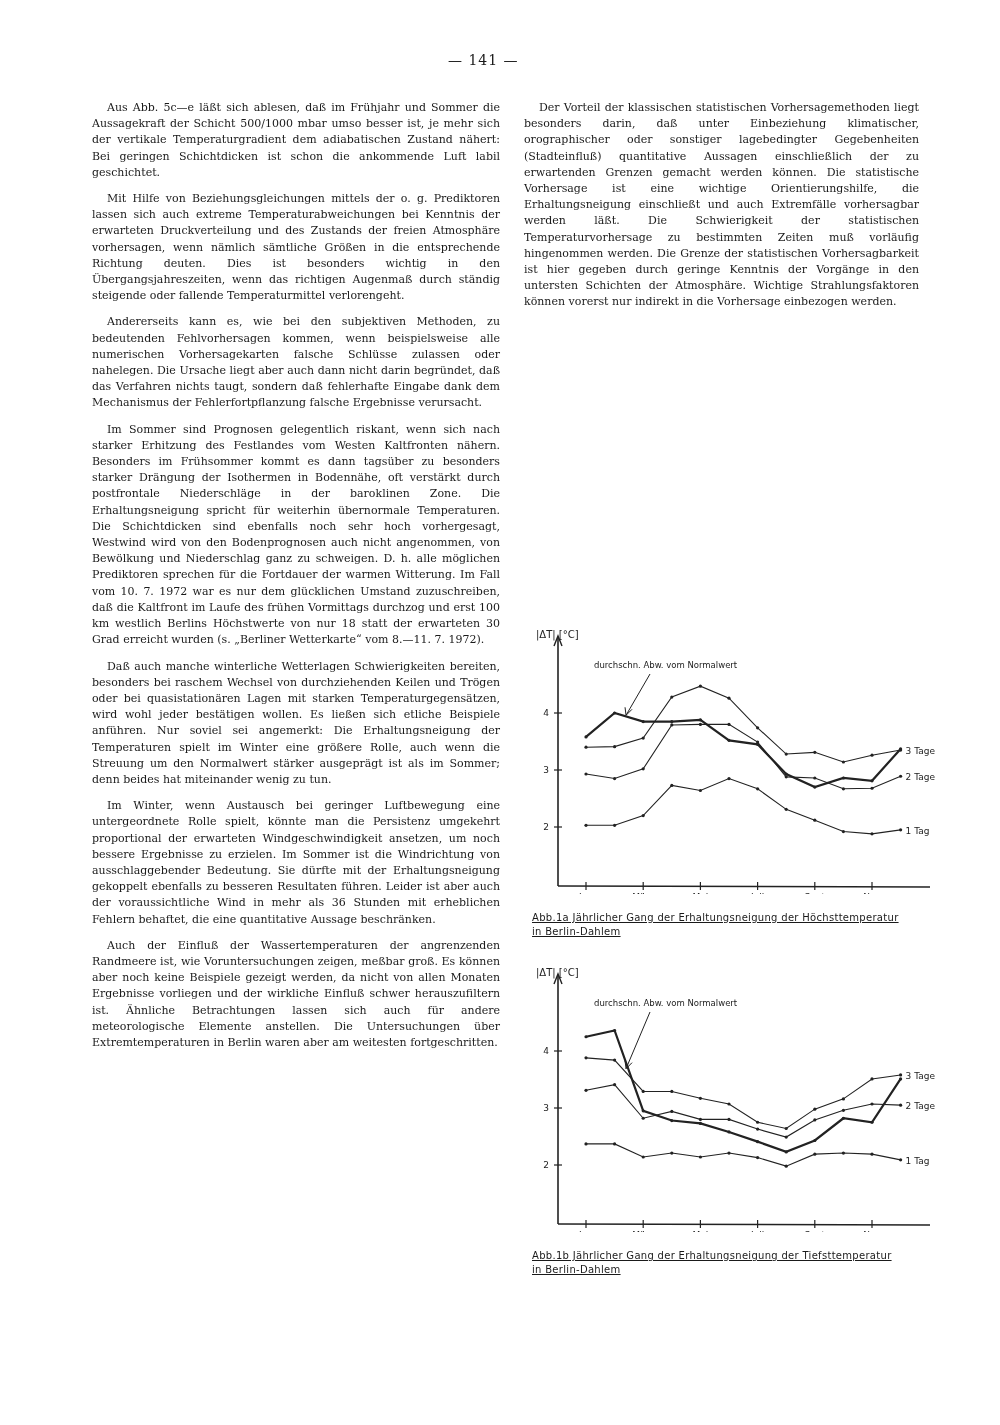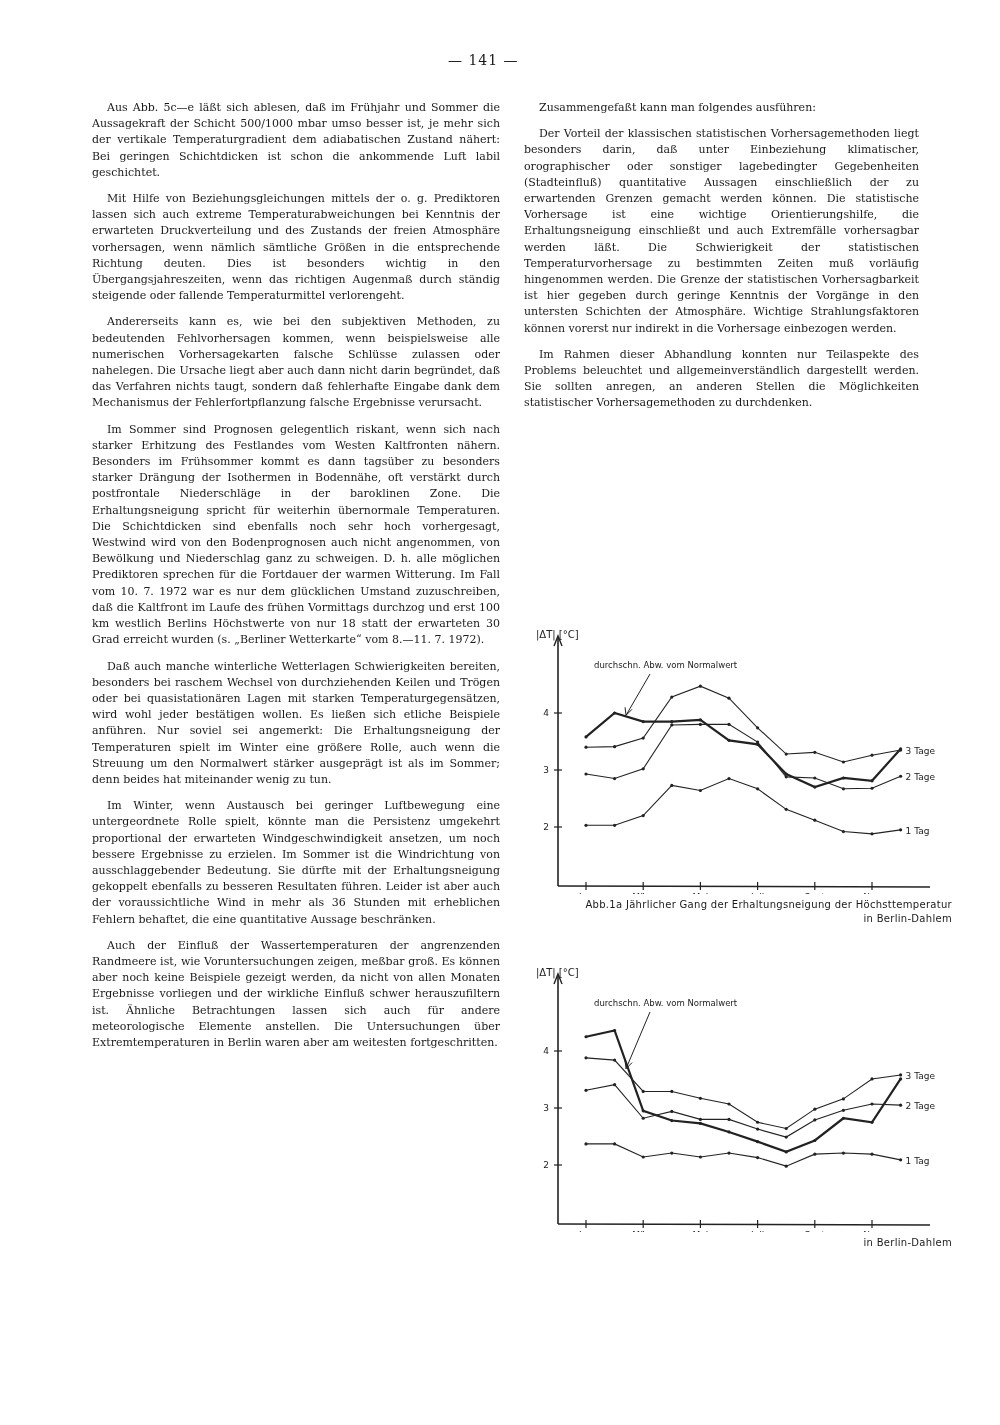--- a/index.html
+++ b/index.html
@@ -7,42 +7,40 @@
   .page-number { position: absolute; top: 52px; left: 448px; font-family: "DejaVu Serif", serif; font-size: 14px; letter-spacing: 1px; }
   .col { position: absolute; font-family: "DejaVu Serif", serif; font-size: 11px; line-height: 16.2px; text-align: justify; hyphens: manual; }
   .col-left { left: 92px; top: 100px; width: 408px; }
   .col-right { left: 524px; top: 100px; width: 395px; }
   .col p { margin: 0 0 10px 0; text-indent: 15px; }
   .col p.lead { text-align: left; }
   .figure { position: absolute; left: 532px; width: 420px; }
   .fig-a { top: 624px; }
   .fig-b { top: 962px; }
   .figure svg { display: block; }
-  .caption { font-family: "DejaVu Sans", sans-serif; font-size: 10px; text-align: right; line-height: 14px; letter-spacing: 0.3px; margin-top: 4px; }
+  .caption { font-family: "DejaVu Sans", sans-serif; font-size: 10px; text-align: left; line-height: 14px; letter-spacing: 0.3px; margin-top: 17px; text-decoration: underline; }
   .chart-text { font-family: "DejaVu Sans", sans-serif; }
 </style>
 </head>
 <body>
 
 <div class="page-number">— 141 —</div>
 
 <div class="col col-left">
   <p>Aus Abb. 5c—e läßt sich ablesen, daß im Frühjahr und Sommer die Aussagekraft der Schicht 500/1000 mbar umso besser ist, je mehr sich der vertikale Temperaturgradient dem adiabatischen Zustand nähert: Bei geringen Schichtdicken ist schon die ankommende Luft labil geschichtet.</p>
   <p>Mit Hilfe von Beziehungsgleichungen mittels der o. g. Prediktoren lassen sich auch extreme Temperaturabweichungen bei Kenntnis der erwarteten Druckverteilung und des Zustands der freien Atmosphäre vorhersagen, wenn nämlich sämtliche Größen in die entsprechende Richtung deuten. Dies ist besonders wichtig in den Übergangsjahreszeiten, wenn das richtigen Augenmaß durch ständig steigende oder fallende Temperaturmittel verlorengeht.</p>
   <p>Andererseits kann es, wie bei den subjektiven Methoden, zu bedeutenden Fehlvorhersagen kommen, wenn beispielsweise alle numerischen Vorhersagekarten falsche Schlüsse zulassen oder nahelegen. Die Ursache liegt aber auch dann nicht darin begründet, daß das Verfahren nichts taugt, sondern daß fehlerhafte Eingabe dank dem Mechanismus der Fehlerfortpflanzung falsche Ergebnisse verursacht.</p>
   <p>Im Sommer sind Prognosen gelegentlich riskant, wenn sich nach starker Erhitzung des Festlandes vom Westen Kaltfronten nähern. Besonders im Frühsommer kommt es dann tagsüber zu besonders starker Drängung der Isothermen in Bodennähe, oft verstärkt durch postfrontale Niederschläge in der baroklinen Zone. Die Erhaltungsneigung spricht für weiterhin übernormale Temperaturen. Die Schichtdicken sind ebenfalls noch sehr hoch vorhergesagt, Westwind wird von den Bodenprognosen auch nicht angenommen, von Bewölkung und Niederschlag ganz zu schweigen. D. h. alle möglichen Prediktoren sprechen für die Fortdauer der warmen Witterung. Im Fall vom 10. 7. 1972 war es nur dem glücklichen Umstand zuzuschreiben, daß die Kaltfront im Laufe des frühen Vormittags durchzog und erst 100 km westlich Berlins Höchstwerte von nur 18 statt der erwarteten 30 Grad erreicht wurden (s. „Berliner Wetterkarte“ vom 8.—11. 7. 1972).</p>
   <p>Daß auch manche winterliche Wetterlagen Schwierigkeiten bereiten, besonders bei raschem Wechsel von durchziehenden Keilen und Trögen oder bei quasistationären Lagen mit starken Temperaturgegensätzen, wird wohl jeder bestätigen wollen. Es ließen sich etliche Beispiele anführen. Nur soviel sei angemerkt: Die Erhaltungsneigung der Temperaturen spielt im Winter eine größere Rolle, auch wenn die Streuung um den Normalwert stärker ausgeprägt ist als im Sommer; denn beides hat miteinander wenig zu tun.</p>
   <p>Im Winter, wenn Austausch bei geringer Luftbewegung eine untergeordnete Rolle spielt, könnte man die Persistenz umgekehrt proportional der erwarteten Windgeschwindigkeit ansetzen, um noch bessere Ergebnisse zu erzielen. Im Sommer ist die Windrichtung von ausschlaggebender Bedeutung. Sie dürfte mit der Erhaltungsneigung gekoppelt ebenfalls zu besseren Resultaten führen. Leider ist aber auch der voraussichtliche Wind in mehr als 36 Stunden mit erheblichen Fehlern behaftet, die eine quantitative Aussage beschränken.</p>
   <p>Auch der Einfluß der Wassertemperaturen der angrenzenden Randmeere ist, wie Voruntersuchungen zeigen, meßbar groß. Es können aber noch keine Beispiele gezeigt werden, da nicht von allen Monaten Ergebnisse vorliegen und der wirkliche Einfluß schwer herauszufiltern ist. Ähnliche Betrachtungen lassen sich auch für andere meteorologische Elemente anstellen. Die Untersuchungen über Extremtemperaturen in Berlin waren aber am weitesten fortgeschritten.</p>
 </div>
 
 <div class="col col-right">
-  <p class="lead">Zusammengefaßt kann man folgendes ausführen:</p>
   <p>Der Vorteil der klassischen statistischen Vorhersagemethoden liegt besonders darin, daß unter Einbeziehung klimatischer, orographischer oder sonstiger lagebedingter Gegebenheiten (Stadteinfluß) quantitative Aussagen einschließlich der zu erwartenden Grenzen gemacht werden können. Die statistische Vorhersage ist eine wichtige Orientierungshilfe, die Erhaltungsneigung einschließt und auch Extremfälle vorhersagbar werden läßt. Die Schwierigkeit der statistischen Temperaturvorhersage zu bestimmten Zeiten muß vorläufig hingenommen werden. Die Grenze der statistischen Vorhersagbarkeit ist hier gegeben durch geringe Kenntnis der Vorgänge in den untersten Schichten der Atmosphäre. Wichtige Strahlungsfaktoren können vorerst nur indirekt in die Vorhersage einbezogen werden.</p>
-  <p>Im Rahmen dieser Abhandlung konnten nur Teilaspekte des Problems beleuchtet und allgemeinverständlich dargestellt werden. Sie sollten anregen, an anderen Stellen die Möglichkeiten statistischer Vorhersagemethoden zu durchdenken.</p>
 </div>
 
 <div class="figure fig-a">
   <svg class="chart" width="420" height="270" viewBox="0 0 420 270">
       <line x1="26" y1="14" x2="26" y2="262" stroke="#222" stroke-width="1.6"></line>
       <line x1="26" y1="262" x2="398" y2="263" stroke="#222" stroke-width="1.6"></line>
       <path d="M22,22 L26,12 L30,22" fill="none" stroke="#222" stroke-width="1.4"></path>
       <text x="4" y="14" font-size="10" class="chart-text" fill="#222">|ΔT| [°C]</text>
       <line x1="22" y1="203" x2="30" y2="203" stroke="#222" stroke-width="1.2"></line>
       <text x="14" y="206" font-size="9" class="chart-text" fill="#222" text-anchor="middle">2</text>
@@ -204,15 +202,16 @@
       <circle cx="282.8" cy="192.17000000000002" r="1.6" fill="#222"></circle>
       <circle cx="311.40000000000003" cy="191.03" r="1.6" fill="#222"></circle>
       <circle cx="340" cy="192.17000000000002" r="1.6" fill="#222"></circle>
       <circle cx="368.6" cy="197.87" r="1.6" fill="#222"></circle>
       <text x="373.6" y="201.87" font-size="9" class="chart-text" fill="#222">1 Tag</text>
       <text x="62" y="44" font-size="8.5" class="chart-text" fill="#222">durchschn. Abw. vom Normalwert</text>
       <line x1="118" y1="50" x2="94.03999999999999" y2="106.66499999999999" stroke="#222" stroke-width="1"></line>
       <path d="M93.03999999999999,98.66499999999999 L94.03999999999999,106.66499999999999 L100.03999999999999,100.66499999999999" fill="none" stroke="#222" stroke-width="1"></path>
     </svg>
   <div class="caption">
+    <div>Abb.1b  Jährlicher Gang der Erhaltungsneigung der Tiefsttemperatur</div>
     <div>in Berlin-Dahlem</div>
   </div>
 </div>
 
 </body></html>

